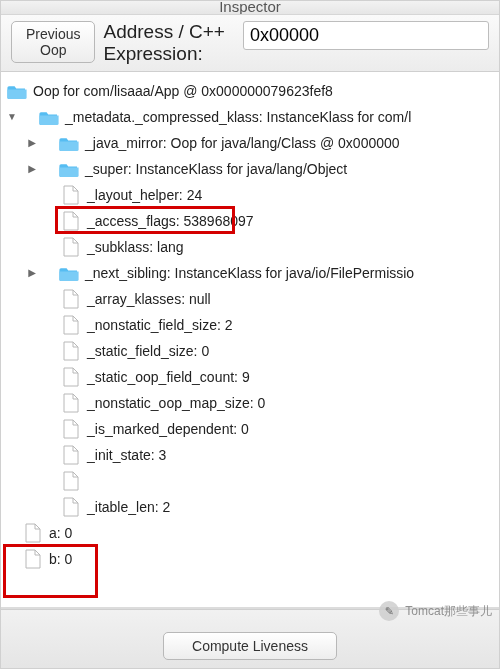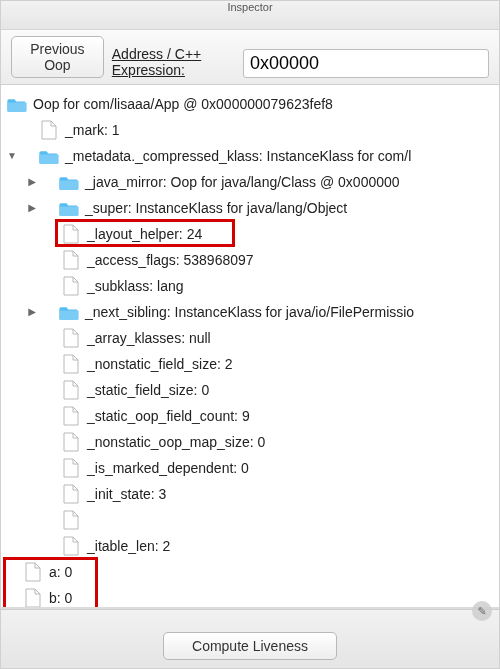--- a/index.html
+++ b/index.html
@@ -15,47 +15,47 @@
   }
   .window {
     background: #fff;
     border: 1px solid #d0d0d0;
     width: 100%;
     height: 100%;
     display: flex;
     flex-direction: column;
   }
   .title-bar {
-    height: 29px;
+    height: 14px;
     background: linear-gradient(#f2f2f2,#e6e6e6);
     border-bottom: 1px solid #d6d6d6;
     text-align: center;
-    font-size: 11px;
+    font-size: 15px;
     color: #555;
     line-height: 12px;
     overflow: hidden;
   }
   .toolbar {
     display: flex;
-    align-items: flex-end;
+    align-items: flex-start;
     gap: 8px;
     padding: 6px 10px;
     background: linear-gradient(#fafafa,#ececec);
     border-bottom: 1px solid #cfcfcf;
   }
   .mac-button {
     background: linear-gradient(#ffffff,#ededed);
     border: 1px solid #b8b8b8;
     border-radius: 5px;
     padding: 4px 14px;
     font-size: 14px;
     color: #333;
     cursor: pointer;
   }
-  .addr-label { font-size: 14px; color: #222; text-decoration: underline; }
+  .addr-label { font-size: 19px; color: #222; }
   .addr-input {
     flex: 1;
     border: 1px solid #bdbdbd;
     background: #fff;
     padding: 3px 6px;
     font-size: 18px;
     border-radius: 3px;
   }
   .tree {
     flex: 1;
@@ -134,30 +134,20 @@
       <span class="spacer" style="width:2px"></span>
       <span class="folder-icon">
         <svg viewBox="0 0 24 20">
             <path fill="#56bdf2" d="M2 4h7l2 3h11v11a2 2 0 0 1-2 2H2a2 2 0 0 1-2-2V6a2 2 0 0 1 2-2z"></path>
             <path fill="#7accf6" d="M0 8h24v10a2 2 0 0 1-2 2H2a2 2 0 0 1-2-2z"></path>
           </svg>
       </span>
       <span class="label">Oop for com/lisaaa/App @ 0x000000079623fef8</span>
     </div>
 
-    <div class="row">
-      <span class="spacer" style="width:34px"></span>
-      <span class="file-icon">
-        <svg viewBox="0 0 16 20">
-            <path fill="#fff" stroke="#b8b8b8" d="M1 1h9l5 5v13H1z"></path>
-            <path fill="none" stroke="#b8b8b8" d="M10 1v5h5"></path>
-          </svg>
-      </span>
-      <span class="label">_mark: 1</span>
-    </div>
 
     <div class="row">
       <span class="arrow">▼</span>
       <span class="spacer" style="width:18px"></span>
       <span class="folder-icon">
         <svg viewBox="0 0 24 20">
             <path fill="#56bdf2" d="M2 4h7l2 3h11v11a2 2 0 0 1-2 2H2a2 2 0 0 1-2-2V6a2 2 0 0 1 2-2z"></path>
             <path fill="#7accf6" d="M0 8h24v10a2 2 0 0 1-2 2H2a2 2 0 0 1-2-2z"></path>
           </svg>
       </span>
@@ -354,15 +344,16 @@
   </div>
 
   <div class="divider-line"></div>
 
   <div class="bottom-bar">
     <button class="mac-button" style="padding:5px 28px;margin-top:14px;">Compute Liveness</button>
   </div>
 
   <div class="watermark">
     <span class="wm-circle">✎</span>
+    <span>Tomcat那些事儿</span>
   </div>
 
 </div>
 
 </body></html>

